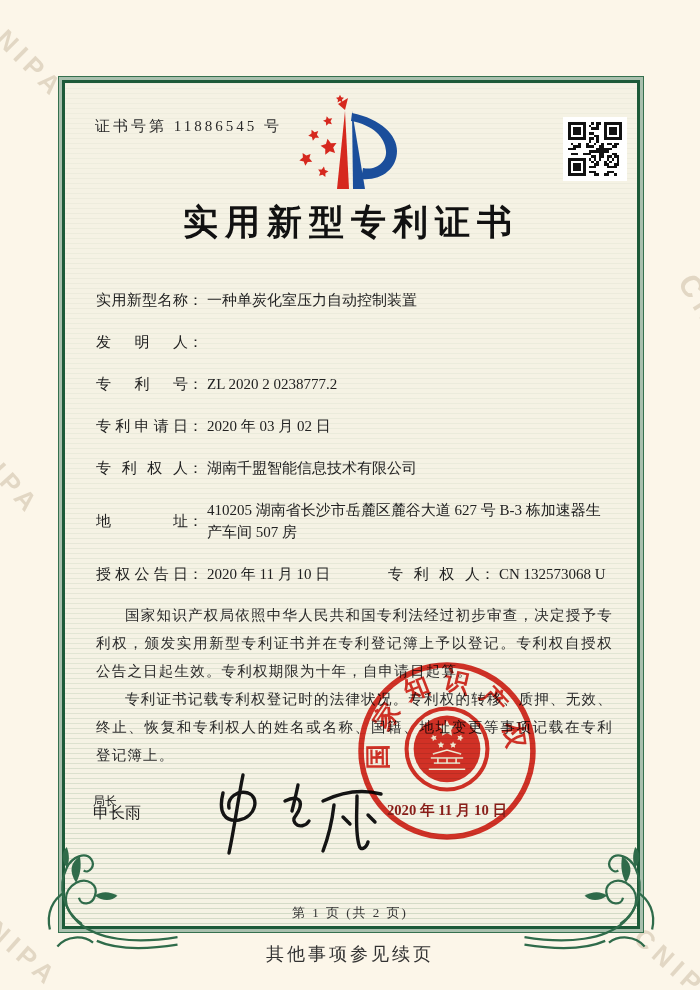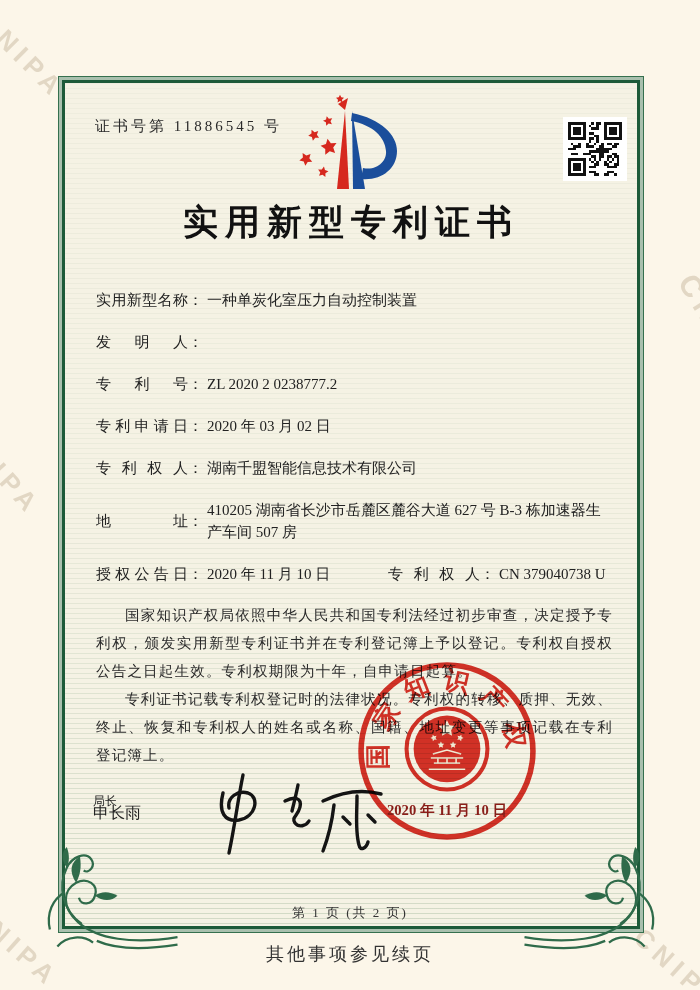--- a/index.html
+++ b/index.html
@@ -275,21 +275,21 @@
 
     <div class="grant-row">
       <span class="grant-cell first">
         <span class="f-label">授权公告日</span>
           <span class="f-colon">：</span>
         <span class="f-value">2020 年 11 月 10 日</span>
       </span>
       <span class="grant-cell">
         <span class="f-label">专利权人</span>
           <span class="f-colon">：</span>
-        <span class="f-value">CN 379040738 U</span>
+        <span class="f-value">CN 132573068 U</span>
       </span>
     </div>
 
     <div class="paras">
       <p>国家知识产权局依照中华人民共和国专利法经过初步审查，决定授予专利权，颁发实用新型专利证书并在专利登记簿上予以登记。专利权自授权公告之日起生效。专利权期限为十年，自申请日起算。</p>
       <p>专利证书记载专利权登记时的法律状况。专利权的转移、质押、无效、终止、恢复和专利权人的姓名或名称、国籍、地址变更等事项记载在专利登记簿上。</p>
     </div>
   </div>
 
   <div class="sign-title">局长</div>

